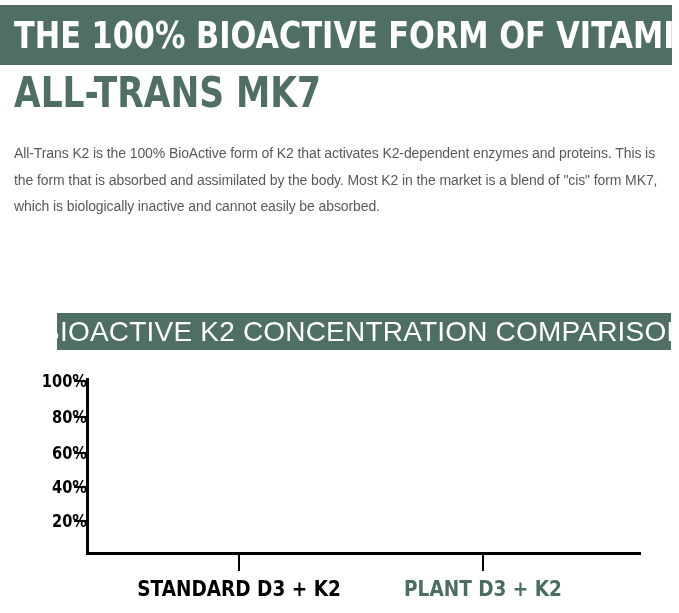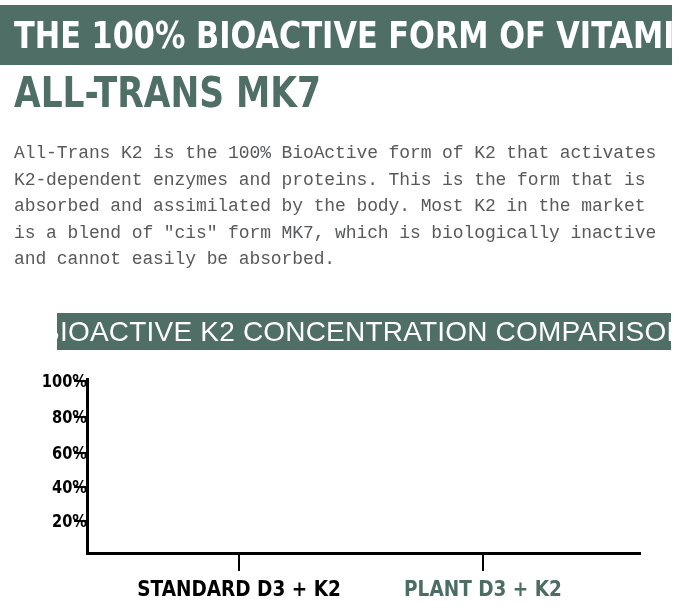--- a/index.html
+++ b/index.html
@@ -55,22 +55,22 @@
     transform-origin: left top;
   }
 
   
   #body-paragraph {
     position: absolute;
     left: 14px;
     top: 140px;
     width: 644px;
     color: #58595b;
-    font-family: Liberation Mono, monospace;
-    font-size: 18px;
+    font-family: Liberation Sans, sans-serif;
+    font-size: 14px;
     line-height: 26.5px;
     letter-spacing: -0.1px;
   }
 
   
   #chart-title-banner {
     position: absolute;
     left: 57px;
     top: 313px;
     width: 614px;

